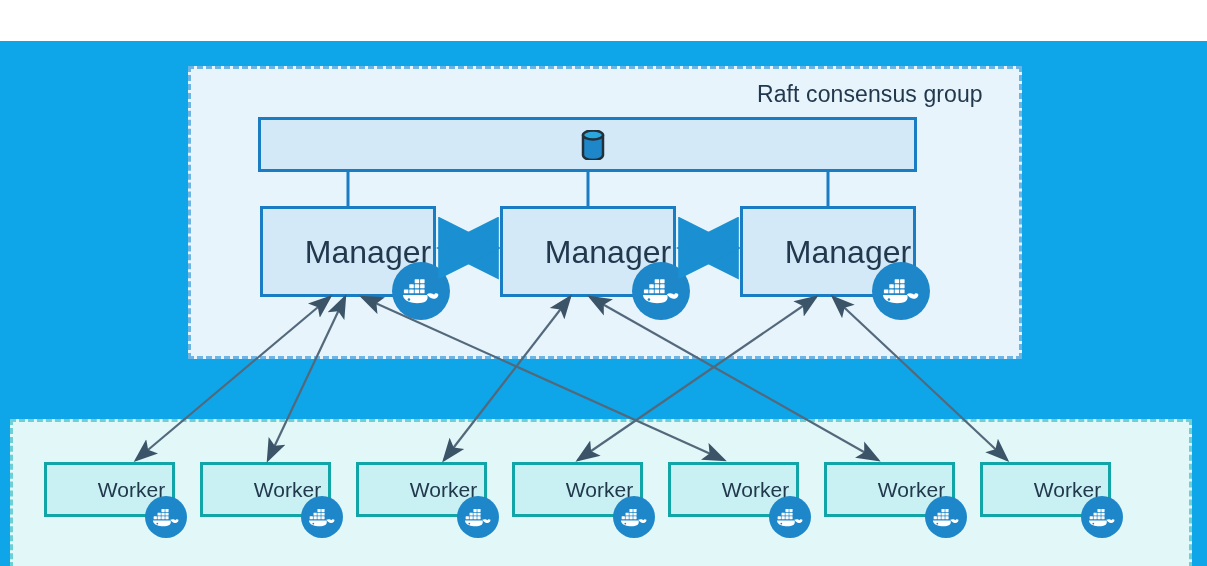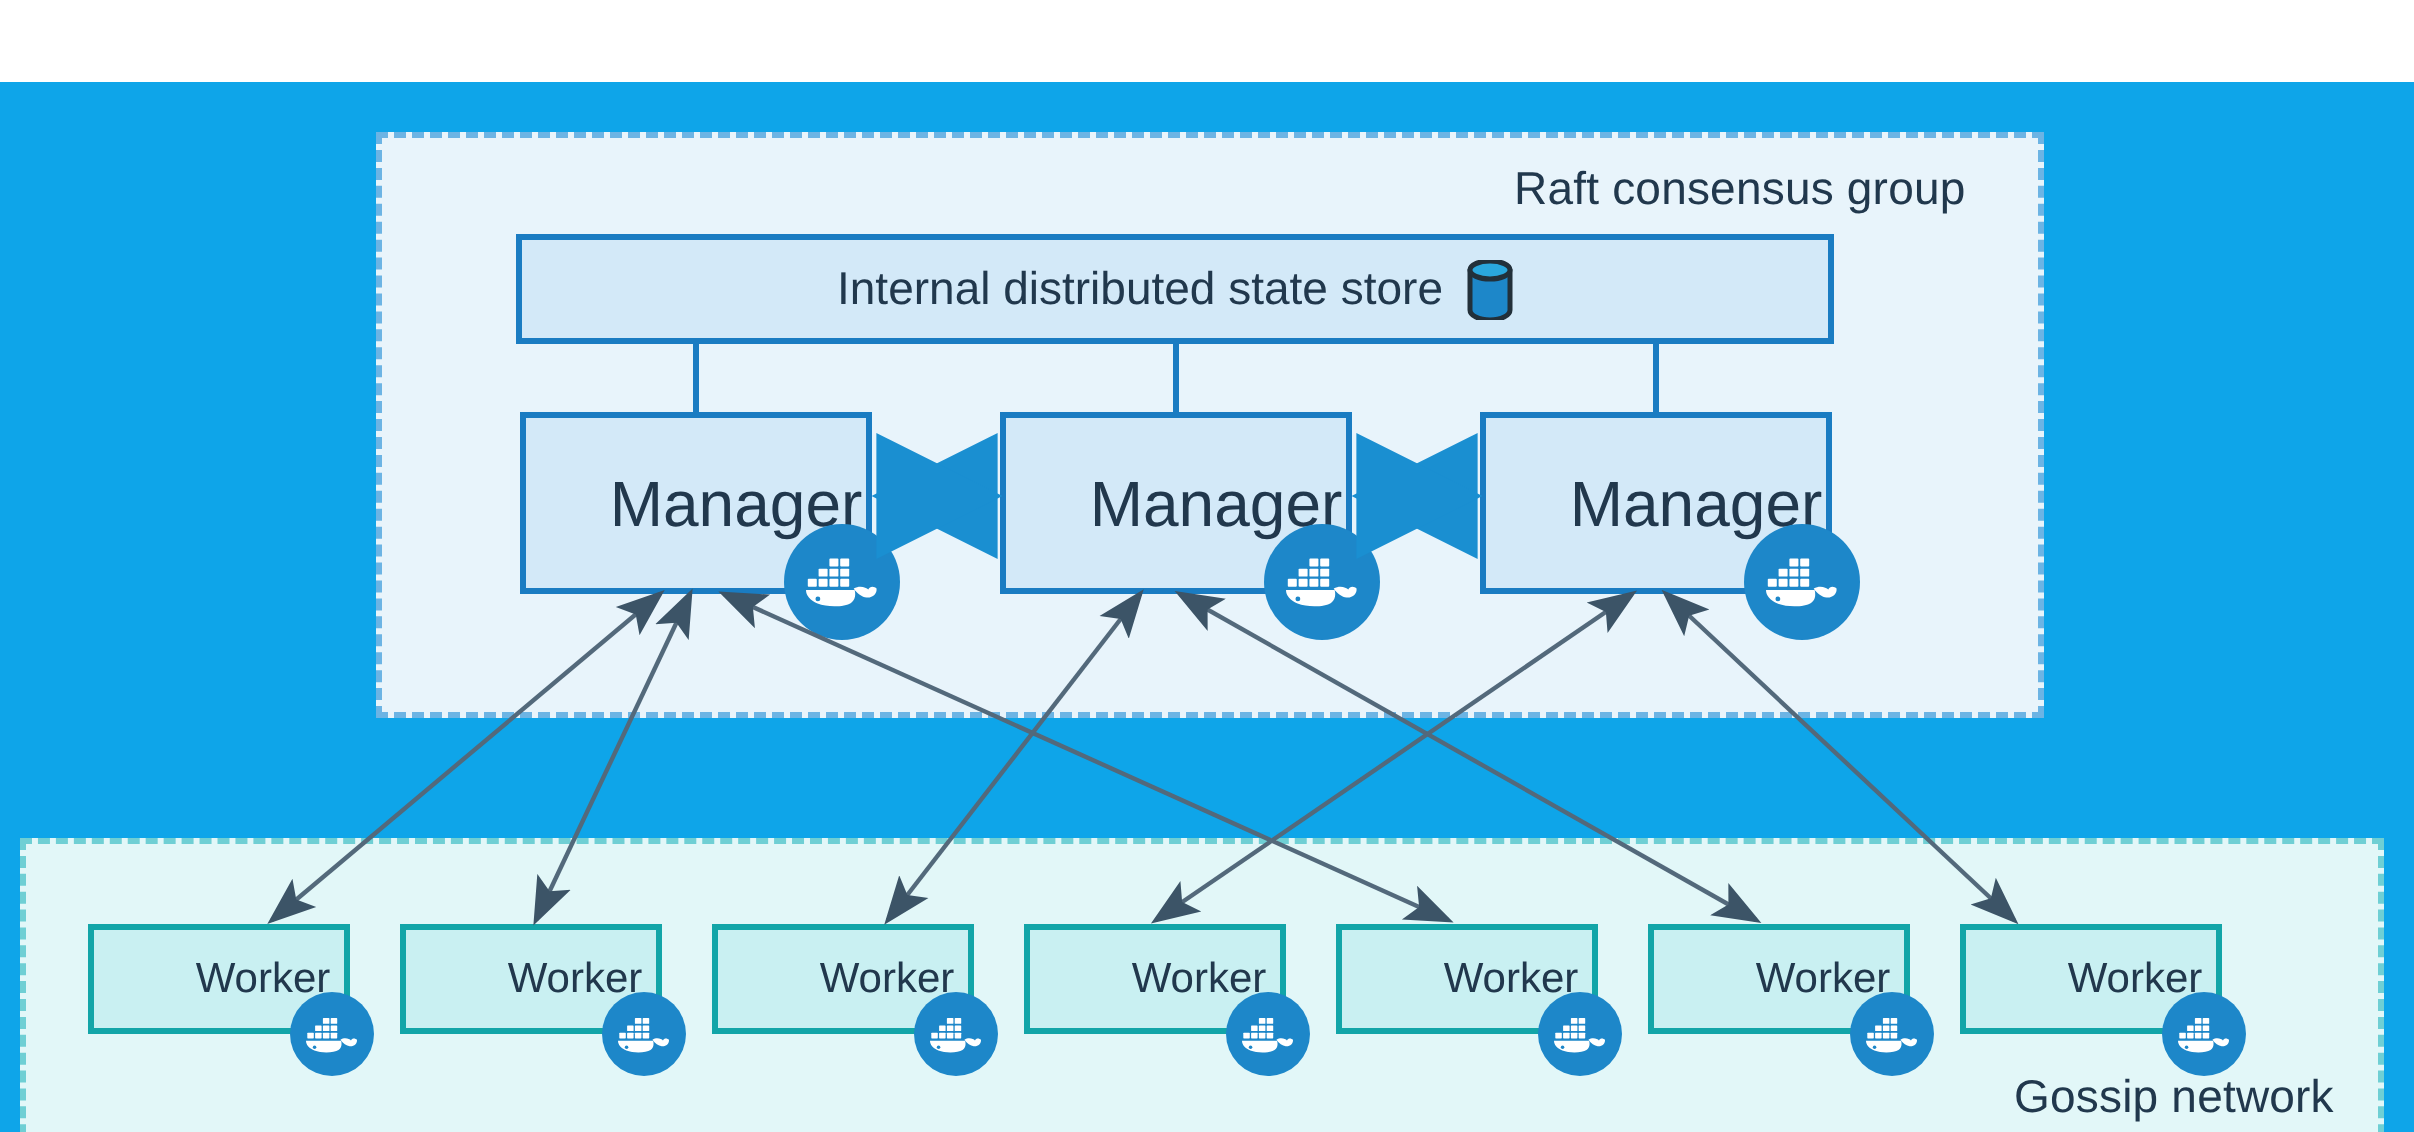--- a/index.html
+++ b/index.html
@@ -135,32 +135,30 @@
 </style>
 </head>
 <body>
 
 <div id="canvas">
 
   <div class="region" id="raft-region"></div>
   <div class="region-label" id="raft-label">Raft consensus group</div>
 
   <div class="region" id="gossip-region"></div>
-  <div class="region-label" id="gossip-label">Gossip network</div>
 
   <svg id="tree-layer" viewBox="0 0 1207 566" xmlns="http://www.w3.org/2000/svg">
     <g stroke="#1a7cc2" stroke-width="3" fill="none">
       <path d="M348 131 L348 165"></path>
       <path d="M588 131 L588 165"></path>
       <path d="M828 131 L828 165"></path>
     </g>
   </svg>
 
   <div class="node store-box">
-    <span class="node-label">Internal distributed state store</span>
     <span class="db-cyl">
       <svg width="24" height="30" viewBox="0 0 24 30" xmlns="http://www.w3.org/2000/svg">
         <path d="M2 5 L2 25 A10 5 0 0 0 22 25 L22 5 Z" fill="#1d87c9" stroke="#22303a" stroke-width="2.5" stroke-linejoin="round"></path>
         <ellipse cx="12" cy="5" rx="10" ry="4.5" fill="#2aa7dd" stroke="#22303a" stroke-width="2.5"></ellipse>
       </svg>
     </span>
   </div>
 
   <div class="node manager-box" style="left:260px">
     <span class="node-label">Manager</span>

